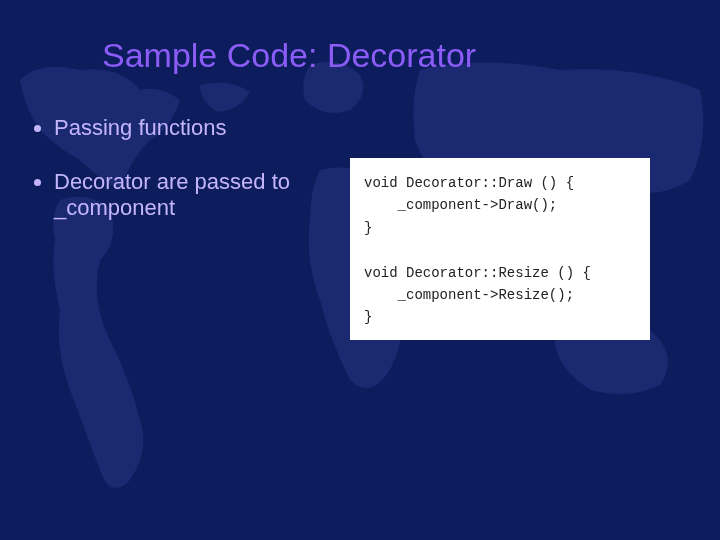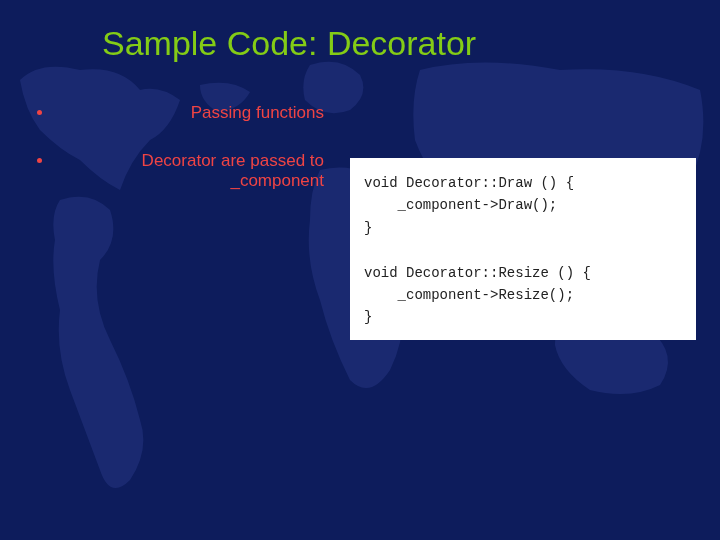--- a/index.html
+++ b/index.html
@@ -20,41 +20,40 @@
     z-index: 0;
   }
   .content {
     position: relative;
     z-index: 1;
     padding: 20px 24px;
   }
   .title {
     font-size: 34px;
     font-weight: 400;
-    color: #84cc16;
+    color: #8b5cf6;
     margin-left: 78px;
-    margin-top: 4px;
+    margin-top: 16px;
     margin-bottom: 40px;
   }
   .bullets {
     list-style: disc;
     padding-left: 30px;
   }
   .bullets li {
-    font-size: 17px;
+    font-size: 22px;
     margin-bottom: 28px;
-    color: #ef4444;
+    color: #c4b5fd;
     max-width: 270px;
-    text-align: right;
   }
   .codebox {
     position: absolute;
     top: 158px;
     left: 350px;
-    width: 346px;
+    width: 300px;
     height: 182px;
     background: #ffffff;
     color: #222;
     font-family: "Courier New", Courier, monospace;
     font-size: 14px;
     line-height: 1.6;
     padding: 14px 14px;
     white-space: pre;
     overflow: hidden;
   }

